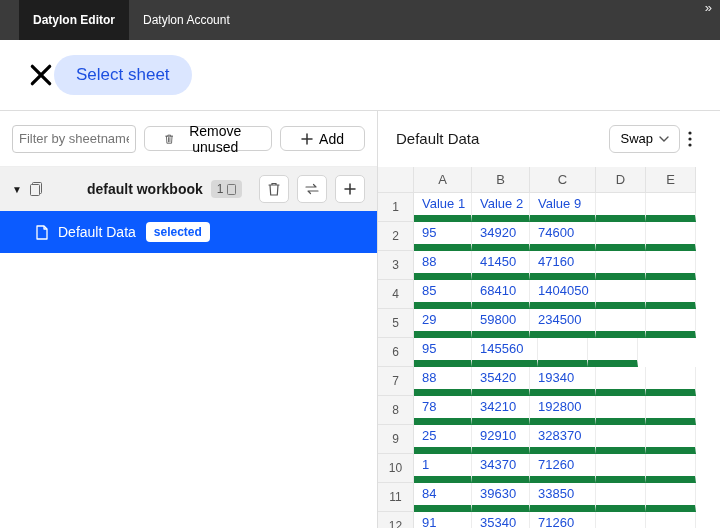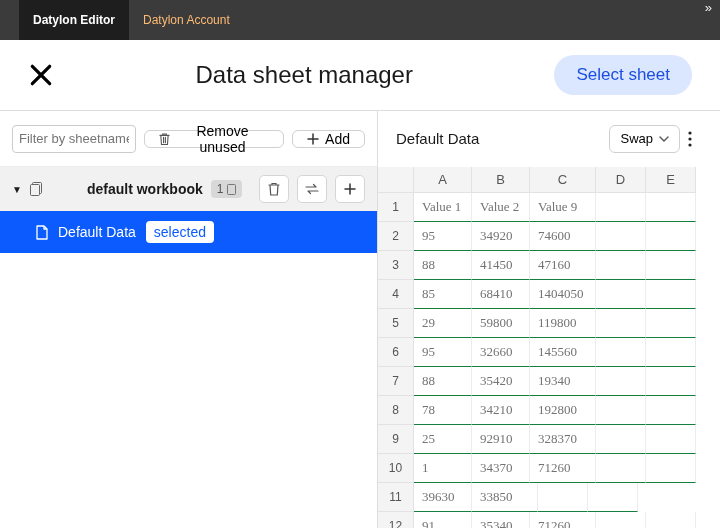--- a/index.html
+++ b/index.html
@@ -1,59 +1,59 @@
 <!DOCTYPE html>
 <html><head>
 <meta charset="utf-8">
 <style>
   * { box-sizing: border-box; margin: 0; padding: 0; }
   html, body { width: 720px; height: 528px; overflow: hidden; font-family: -apple-system, BlinkMacSystemFont, "Segoe UI", Helvetica, Arial, sans-serif; color: #1a1a1a; }
   
   .app-tabs { display: flex; align-items: flex-start; height: 40px; background: #3b3b3b; padding-left: 19px; position: relative; }
-  .app-tab { color: #fdba74; font-size: 12px; padding: 0 14px; height: 100%; display: flex; align-items: center; }
+  .app-tab { color: #ffffff; font-size: 12px; padding: 0 14px; height: 100%; display: flex; align-items: center; }
   .app-tab.active { background: #1e1e1e; color: #fff; font-weight: 600; }
   .app-tabs .expand { position: absolute; right: 8px; color: #eee; font-size: 13px; }
   
   .title-bar { display: flex; align-items: center; height: 70px; padding: 0 28px; }
   .close-x { width: 26px; height: 26px; cursor: pointer; }
   .page-title { flex: 1; text-align: center; font-size: 24px; font-weight: 400; }
   .select-sheet-btn { background: #dbe6ff; color: #1c4fe0; border: none; border-radius: 22px; padding: 10px 22px; font-size: 17px; font-weight: 400; cursor: pointer; }
   
   .divider { border-top: 1px solid #ddd; }
   
   .main { display: flex; height: calc(528px - 30px - 70px); }
   .left-pane { width: 378px; border-right: 1px solid #ddd; display: flex; flex-direction: column; }
   .right-pane { flex: 1; display: flex; flex-direction: column; }
   
   .left-toolbar { display: flex; align-items: center; gap: 8px; padding: 10px 12px; height: 56px; border-bottom: 1px solid #eee; }
   .filter-input { flex: 0 0 124px; width: 124px; height: 28px; font-size: 13px; padding: 0 6px; border: 1px solid #ccc; border-radius: 4px; background: #fff; }
-  .pill-btn { display: flex; align-items: center; gap: 6px; height: 18px; padding: 0 14px; font-size: 14px; background: #fff; border: 1px solid #d0d0d0; border-radius: 6px; cursor: pointer; }
+  .pill-btn { display: flex; align-items: center; gap: 6px; height: 25px; padding: 0 20px; font-size: 14px; background: #fff; border: 1px solid #d0d0d0; border-radius: 6px; cursor: pointer; }
   
   .workbook-row { display: flex; align-items: center; background: #f1f1f1; height: 44px; padding: 0 12px; gap: 8px; }
   .disclosure { font-size: 10px; }
   .wb-name { font-size: 14px; font-weight: 600; margin-left: 35px; }
   .wb-badge { display: inline-flex; align-items: center; gap: 3px; background: #d8d8d8; border-radius: 4px; padding: 2px 6px; font-size: 12px; color: #555; }
   .wb-spacer { flex: 1; }
   .icon-btn { width: 30px; height: 28px; display: flex; align-items: center; justify-content: center; background: #fff; border: 1px solid #d5d5d5; border-radius: 5px; cursor: pointer; }
   
   .sheet-item { display: flex; align-items: center; gap: 10px; background: #0b5bff; color: #fff; padding: 0 16px 0 36px; height: 42px; font-size: 14px; }
-  .sheet-badge { background: #fff; color: #0b5bff; font-size: 14px; font-weight: 400; border-radius: 4px; padding: 3px 8px; }
+  .sheet-badge { background: #fff; color: #0b5bff; font-size: 12px; font-weight: 700; border-radius: 4px; padding: 3px 8px; }
   
   .right-header { display: flex; align-items: center; height: 56px; padding: 0 10px 0 18px; }
   .sheet-title { font-size: 15px; }
   .right-header .spacer { flex: 1; }
   .swap-btn { display: flex; align-items: center; gap: 6px; height: 28px; padding: 0 10px; background: #fff; border: 1px solid #d0d0d0; border-radius: 6px; font-size: 13px; cursor: pointer; }
   .kebab { width: 22px; text-align: center; font-size: 18px; font-weight: 700; cursor: pointer; color: #333; margin-left: 8px; }
   
   .grid { overflow: hidden; }
   .grid-row { display: flex; height: 29px; }
   .grid-row.first { height: 26px; }
   .corner, .rowhdr { width: 36px; background: #f4f4f4; border-right: 1px solid #e2e2e2; border-bottom: 1px solid #e2e2e2; display: flex; align-items: center; justify-content: center; font-size: 12px; color: #555; }
   .colhdr { background: #f4f4f4; border-right: 1px solid #e2e2e2; border-bottom: 1px solid #e2e2e2; display: flex; align-items: center; justify-content: center; font-size: 13px; color: #555; }
-  .cell { border-right: 1px solid #ececec; border-bottom: 1px solid #15803d; display: flex; align-items: center; padding: 0 8px; font-size: 13px; color: #737373; overflow: hidden; white-space: nowrap; font-family: Liberation Serif, serif; }
+  .cell { border-right: 1px solid #ececec; border-bottom: 7px solid #15803d; display: flex; align-items: center; padding: 0 8px; font-size: 13px; color: #1d4ed8; overflow: hidden; white-space: nowrap; }
   .colA { width: 58px; }
   .colB { width: 58px; }
   .colC { width: 66px; }
   .colD, .colE { width: 50px; }
   svg { display: block; }
 </style>
 </head>
 <body>
 
 <div class="app-tabs">
@@ -62,21 +62,20 @@
   <div class="expand">»</div>
 </div>
 
 <div class="title-bar">
   <div class="close-x">
     <svg viewBox="0 0 24 24" width="26" height="26">
       <line x1="4" y1="4" x2="20" y2="20" stroke="#000" stroke-width="3" stroke-linecap="round"></line>
       <line x1="20" y1="4" x2="4" y2="20" stroke="#000" stroke-width="3" stroke-linecap="round"></line>
     </svg>
   </div>
-  <div class="page-title">Data sheet manager</div>
   <button class="select-sheet-btn">Select sheet</button>
 </div>
 
 <div class="divider"></div>
 
 <div class="main">
 
   <div class="left-pane">
     <div class="left-toolbar">
       <input class="filter-input" placeholder="Filter by sheetname" style="">
@@ -193,28 +192,27 @@
             <div class="cell colA">85</div>
             <div class="cell colB">68410</div>
             <div class="cell colC">1404050</div>
             <div class="cell colD"></div>
             <div class="cell colE"></div>
           </div>
           <div class="grid-row">
             <div class="rowhdr">5</div>
             <div class="cell colA">29</div>
             <div class="cell colB">59800</div>
-            <div class="cell colC">119800</div>
+            <div class="cell colC">234500</div>
             <div class="cell colD"></div>
             <div class="cell colE"></div>
           </div>
           <div class="grid-row">
             <div class="rowhdr">6</div>
             <div class="cell colA">95</div>
-            <div class="cell colB">32660</div>
             <div class="cell colC">145560</div>
             <div class="cell colD"></div>
             <div class="cell colE"></div>
           </div>
           <div class="grid-row">
             <div class="rowhdr">7</div>
             <div class="cell colA">88</div>
             <div class="cell colB">35420</div>
             <div class="cell colC">19340</div>
             <div class="cell colD"></div>
@@ -239,20 +237,21 @@
           <div class="grid-row">
             <div class="rowhdr">10</div>
             <div class="cell colA">1</div>
             <div class="cell colB">34370</div>
             <div class="cell colC">71260</div>
             <div class="cell colD"></div>
             <div class="cell colE"></div>
           </div>
           <div class="grid-row">
             <div class="rowhdr">11</div>
+            <div class="cell colA">84</div>
             <div class="cell colB">39630</div>
             <div class="cell colC">33850</div>
             <div class="cell colD"></div>
             <div class="cell colE"></div>
           </div>
           <div class="grid-row">
             <div class="rowhdr">12</div>
             <div class="cell colA">91</div>
             <div class="cell colB">35340</div>
             <div class="cell colC">71260</div>

